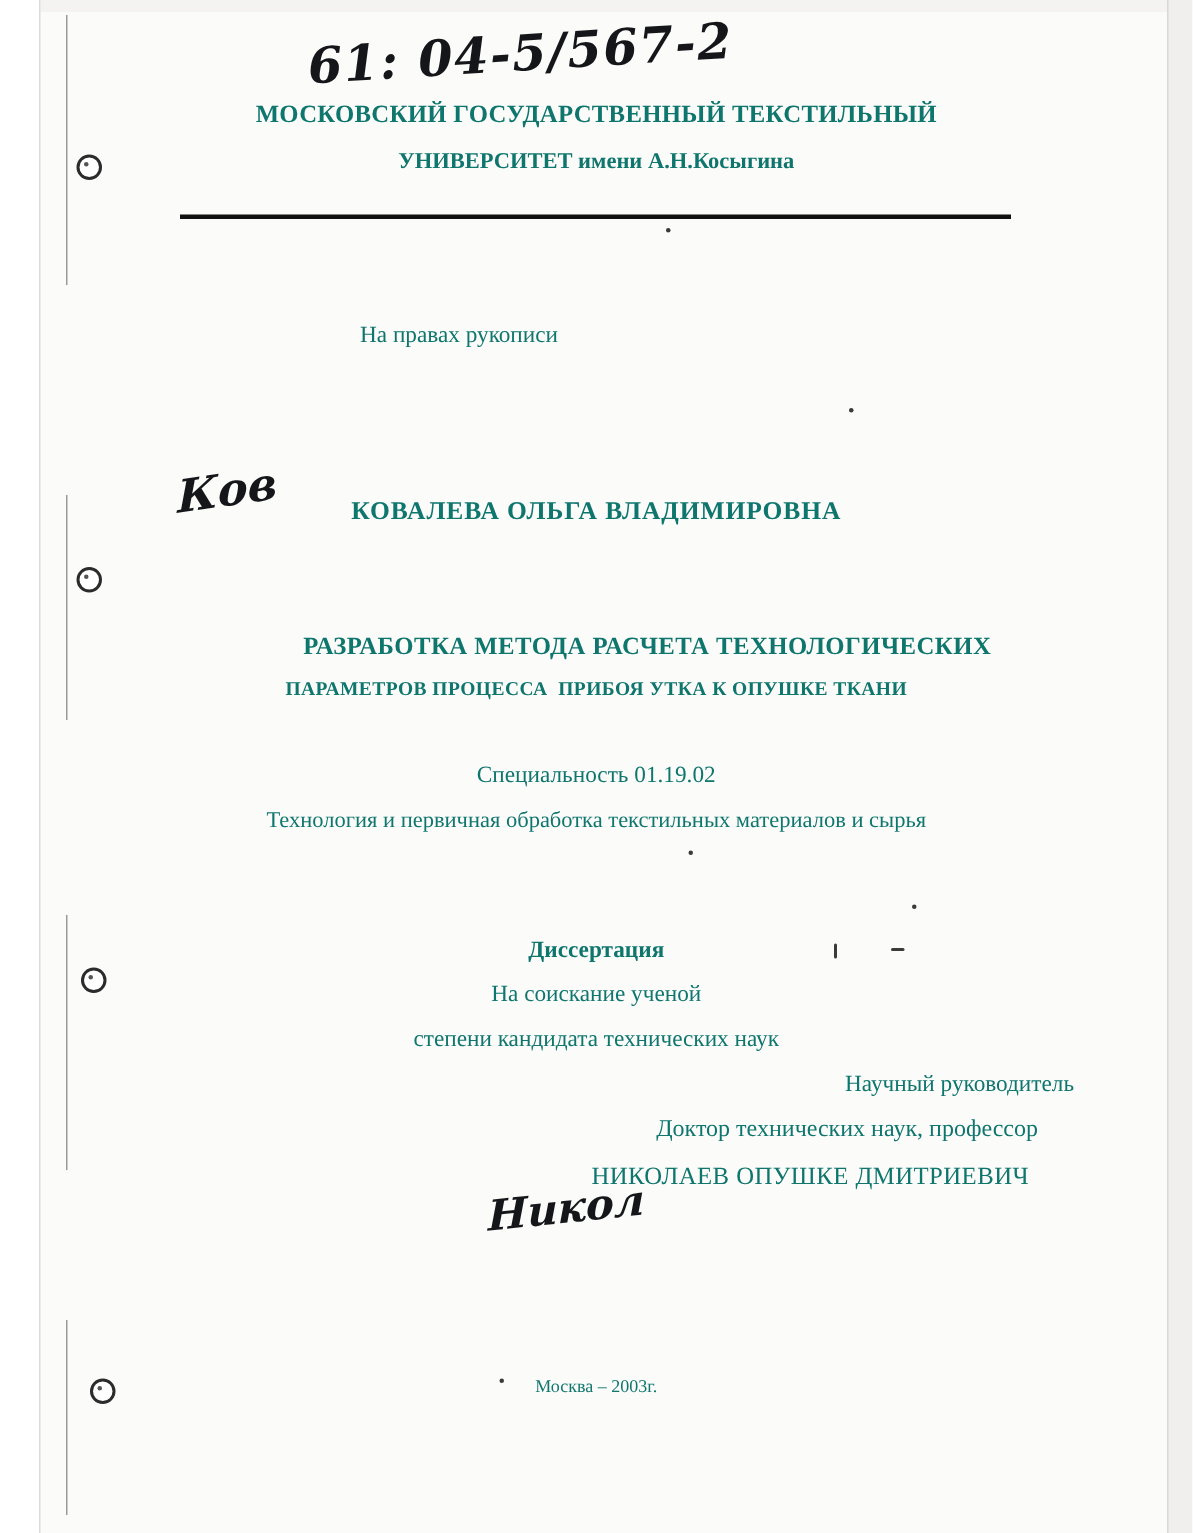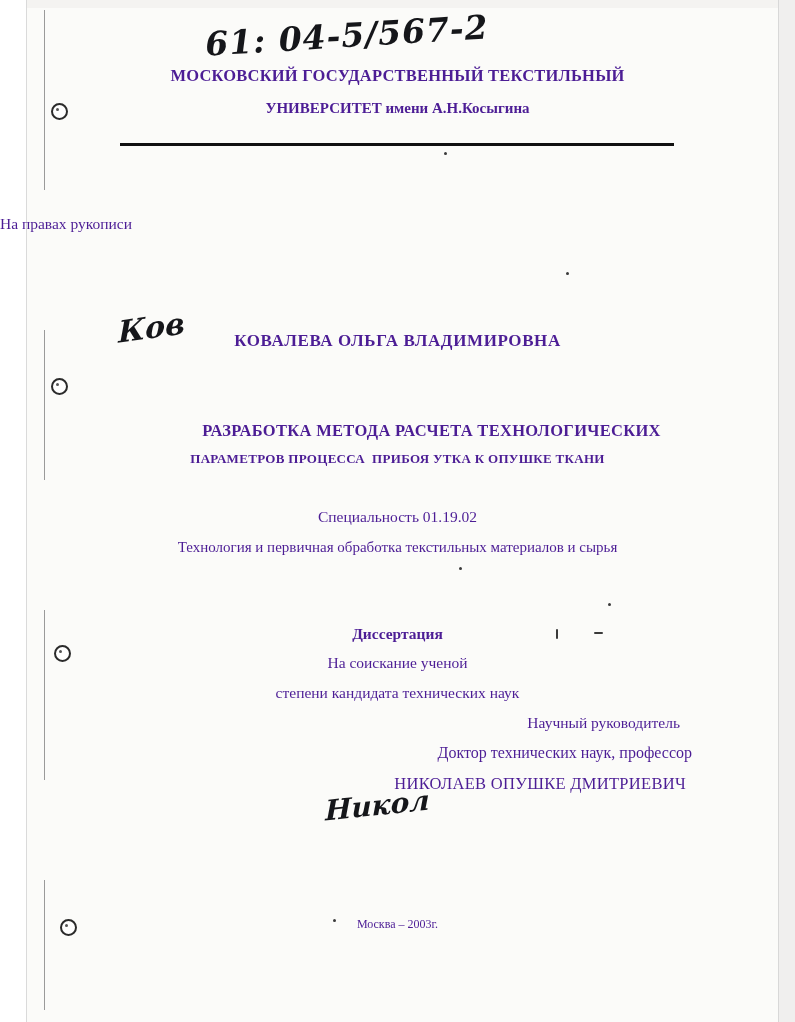--- a/index.html
+++ b/index.html
@@ -88,21 +88,21 @@
     top: 789px;
     font-size: 28px;
     transform: rotate(-6deg) skewX(-6deg);
     font-weight: 600;
   }
 
   .txt {
     position: absolute;
     width: 795px;
     text-align: center;
-    color: #4c1d95;
+    color: #0f766e;
     white-space: pre;
   }
   .org1 {
     top: 66px;
     font-size: 16.5px;
     font-weight: bold;
     letter-spacing: 0.2px;
   }
   .org2 {
     top: 100px;
@@ -113,21 +113,21 @@
     position: absolute;
     left: 120px;
     top: 143px;
     width: 554px;
     height: 3px;
     background: #111;
   }
   .rights {
     top: 215px;
     font-size: 15.5px;
-    text-align: left;
+    text-align: center;
     width: 612px;
     left: 0;
   }
   .author {
     top: 331px;
     font-size: 17px;
     font-weight: bold;
     letter-spacing: 0.6px;
   }
   .title1 {
@@ -163,20 +163,21 @@
   .deg2 {
     top: 684px;
     font-size: 15.5px;
   }
   .advisor-label {
     top: 714px;
     font-size: 15.5px;
     text-align: right;
     width: 680px;
     left: 0;
+    padding-left: 36px;
   }
   .advisor-deg {
     top: 744px;
     font-size: 16px;
     text-align: right;
     width: 692px;
     left: 0;
   }
   .advisor-name {
     top: 774px;

